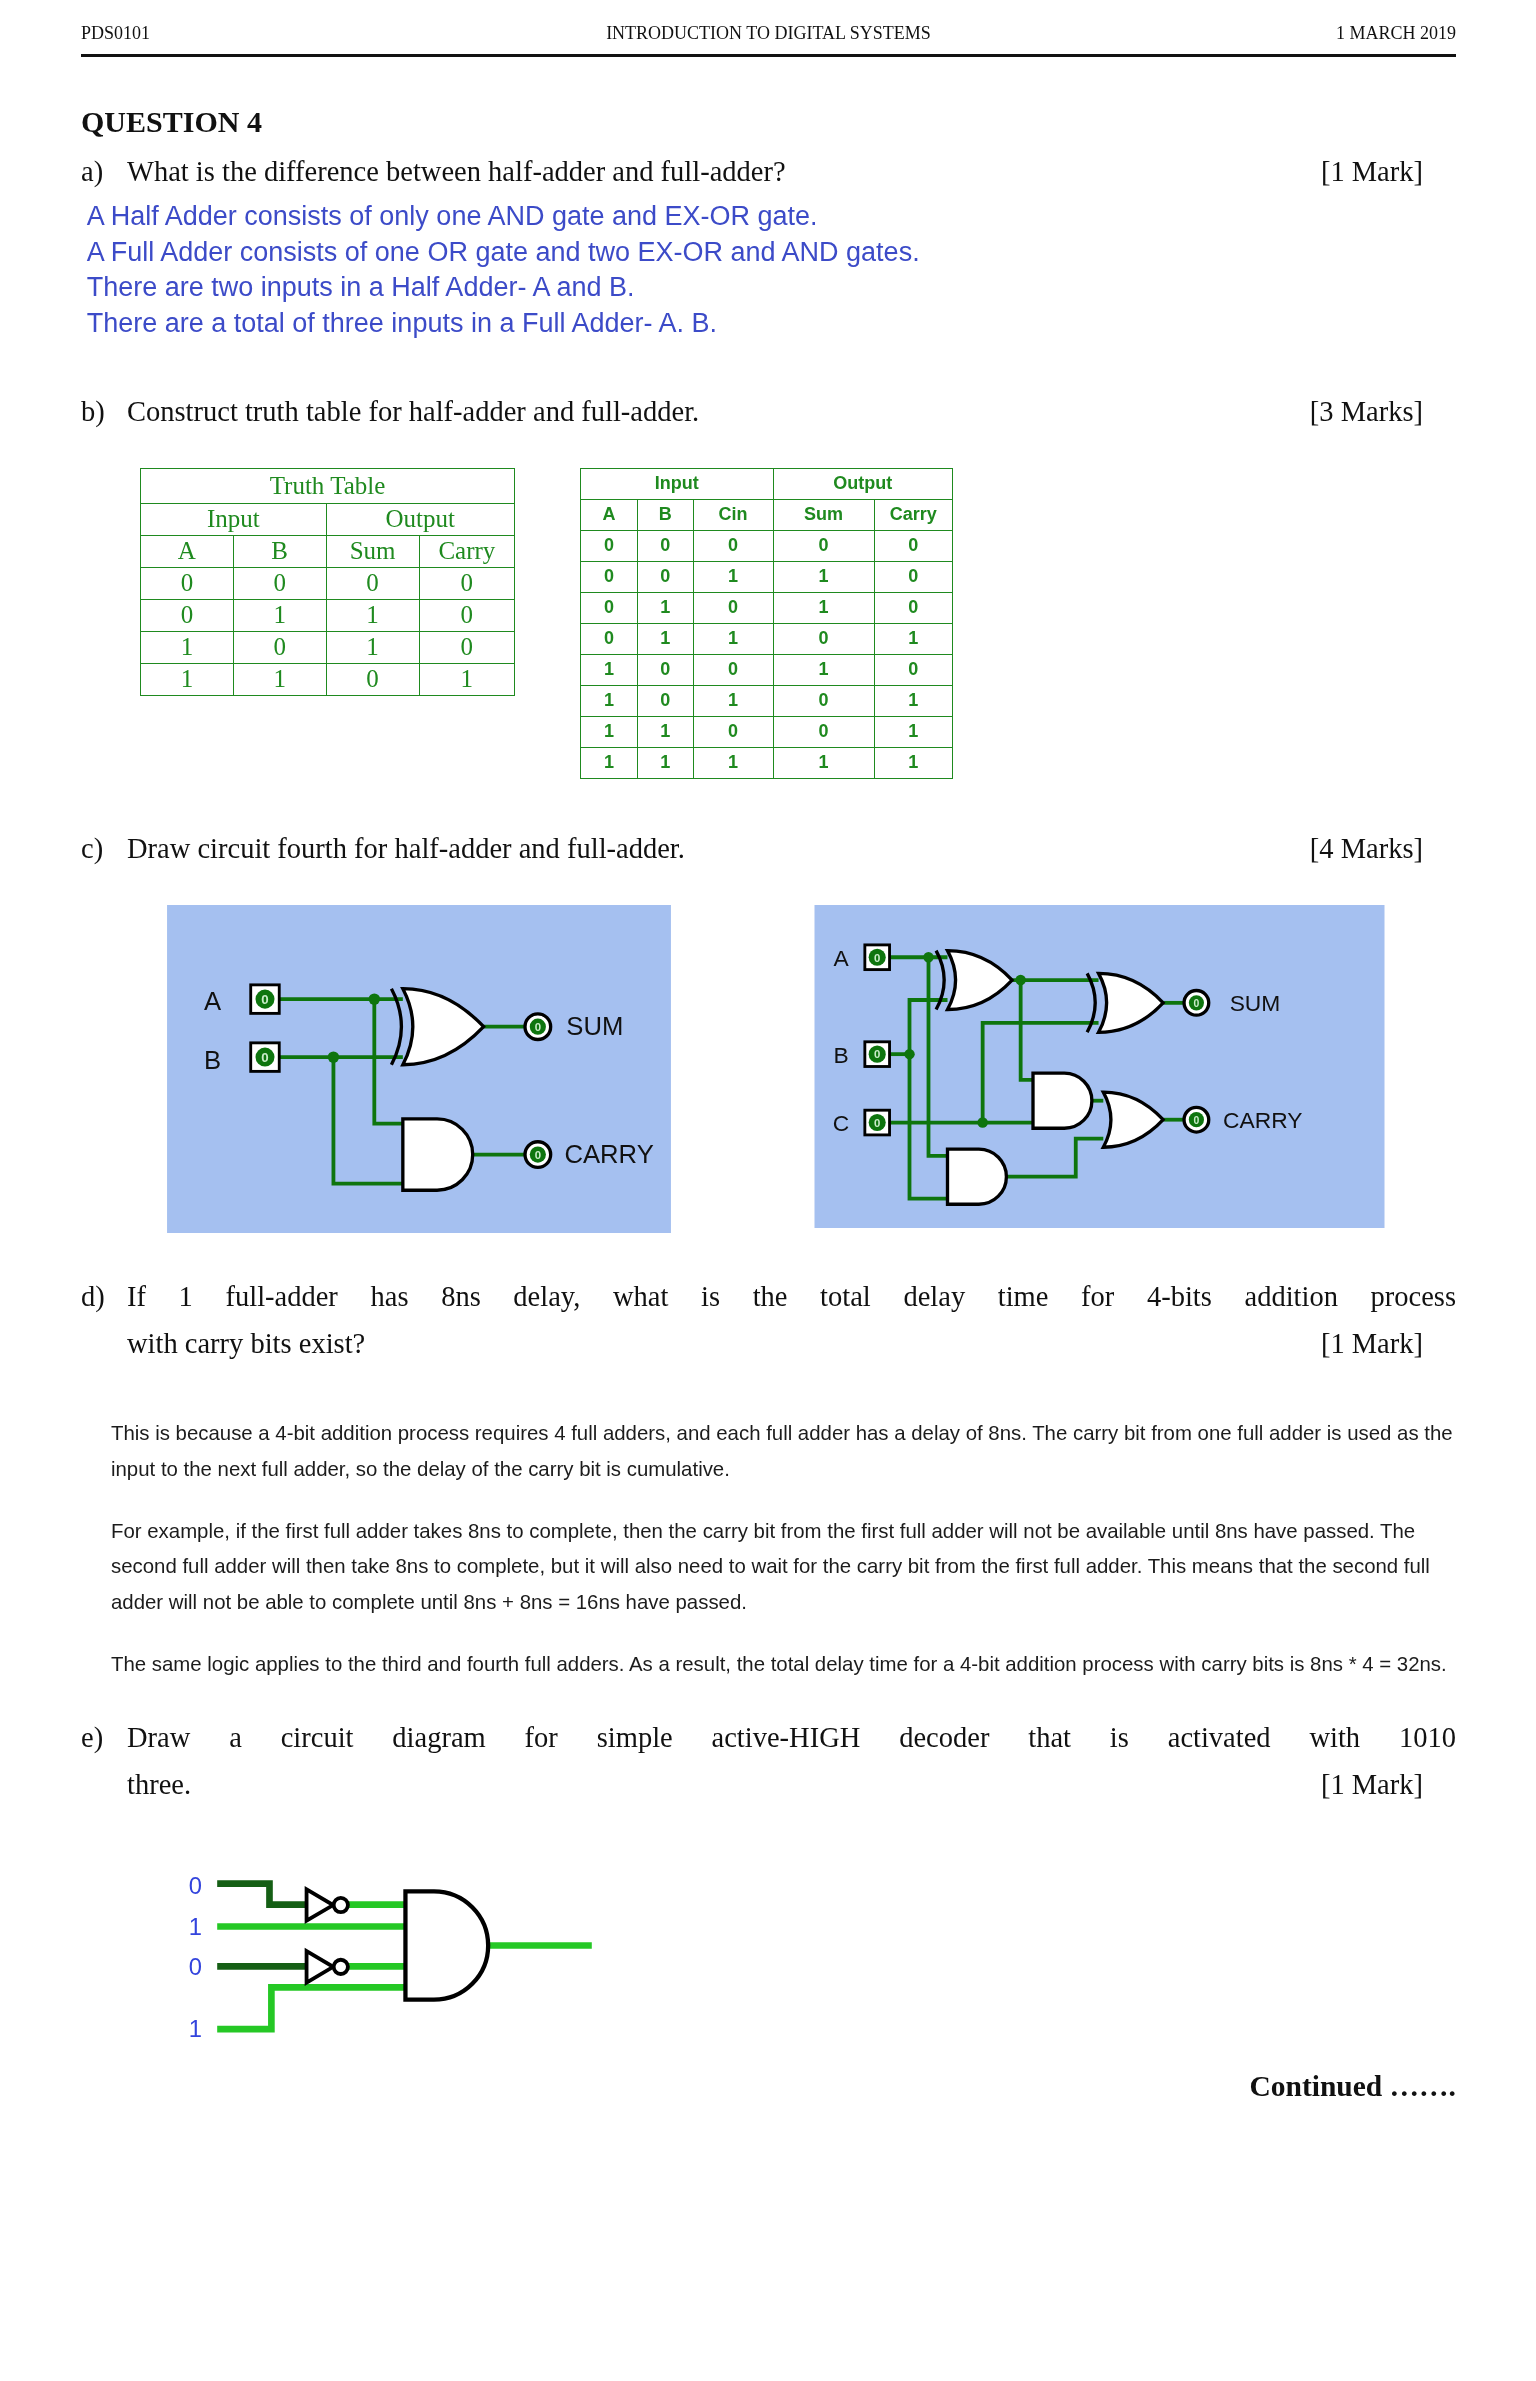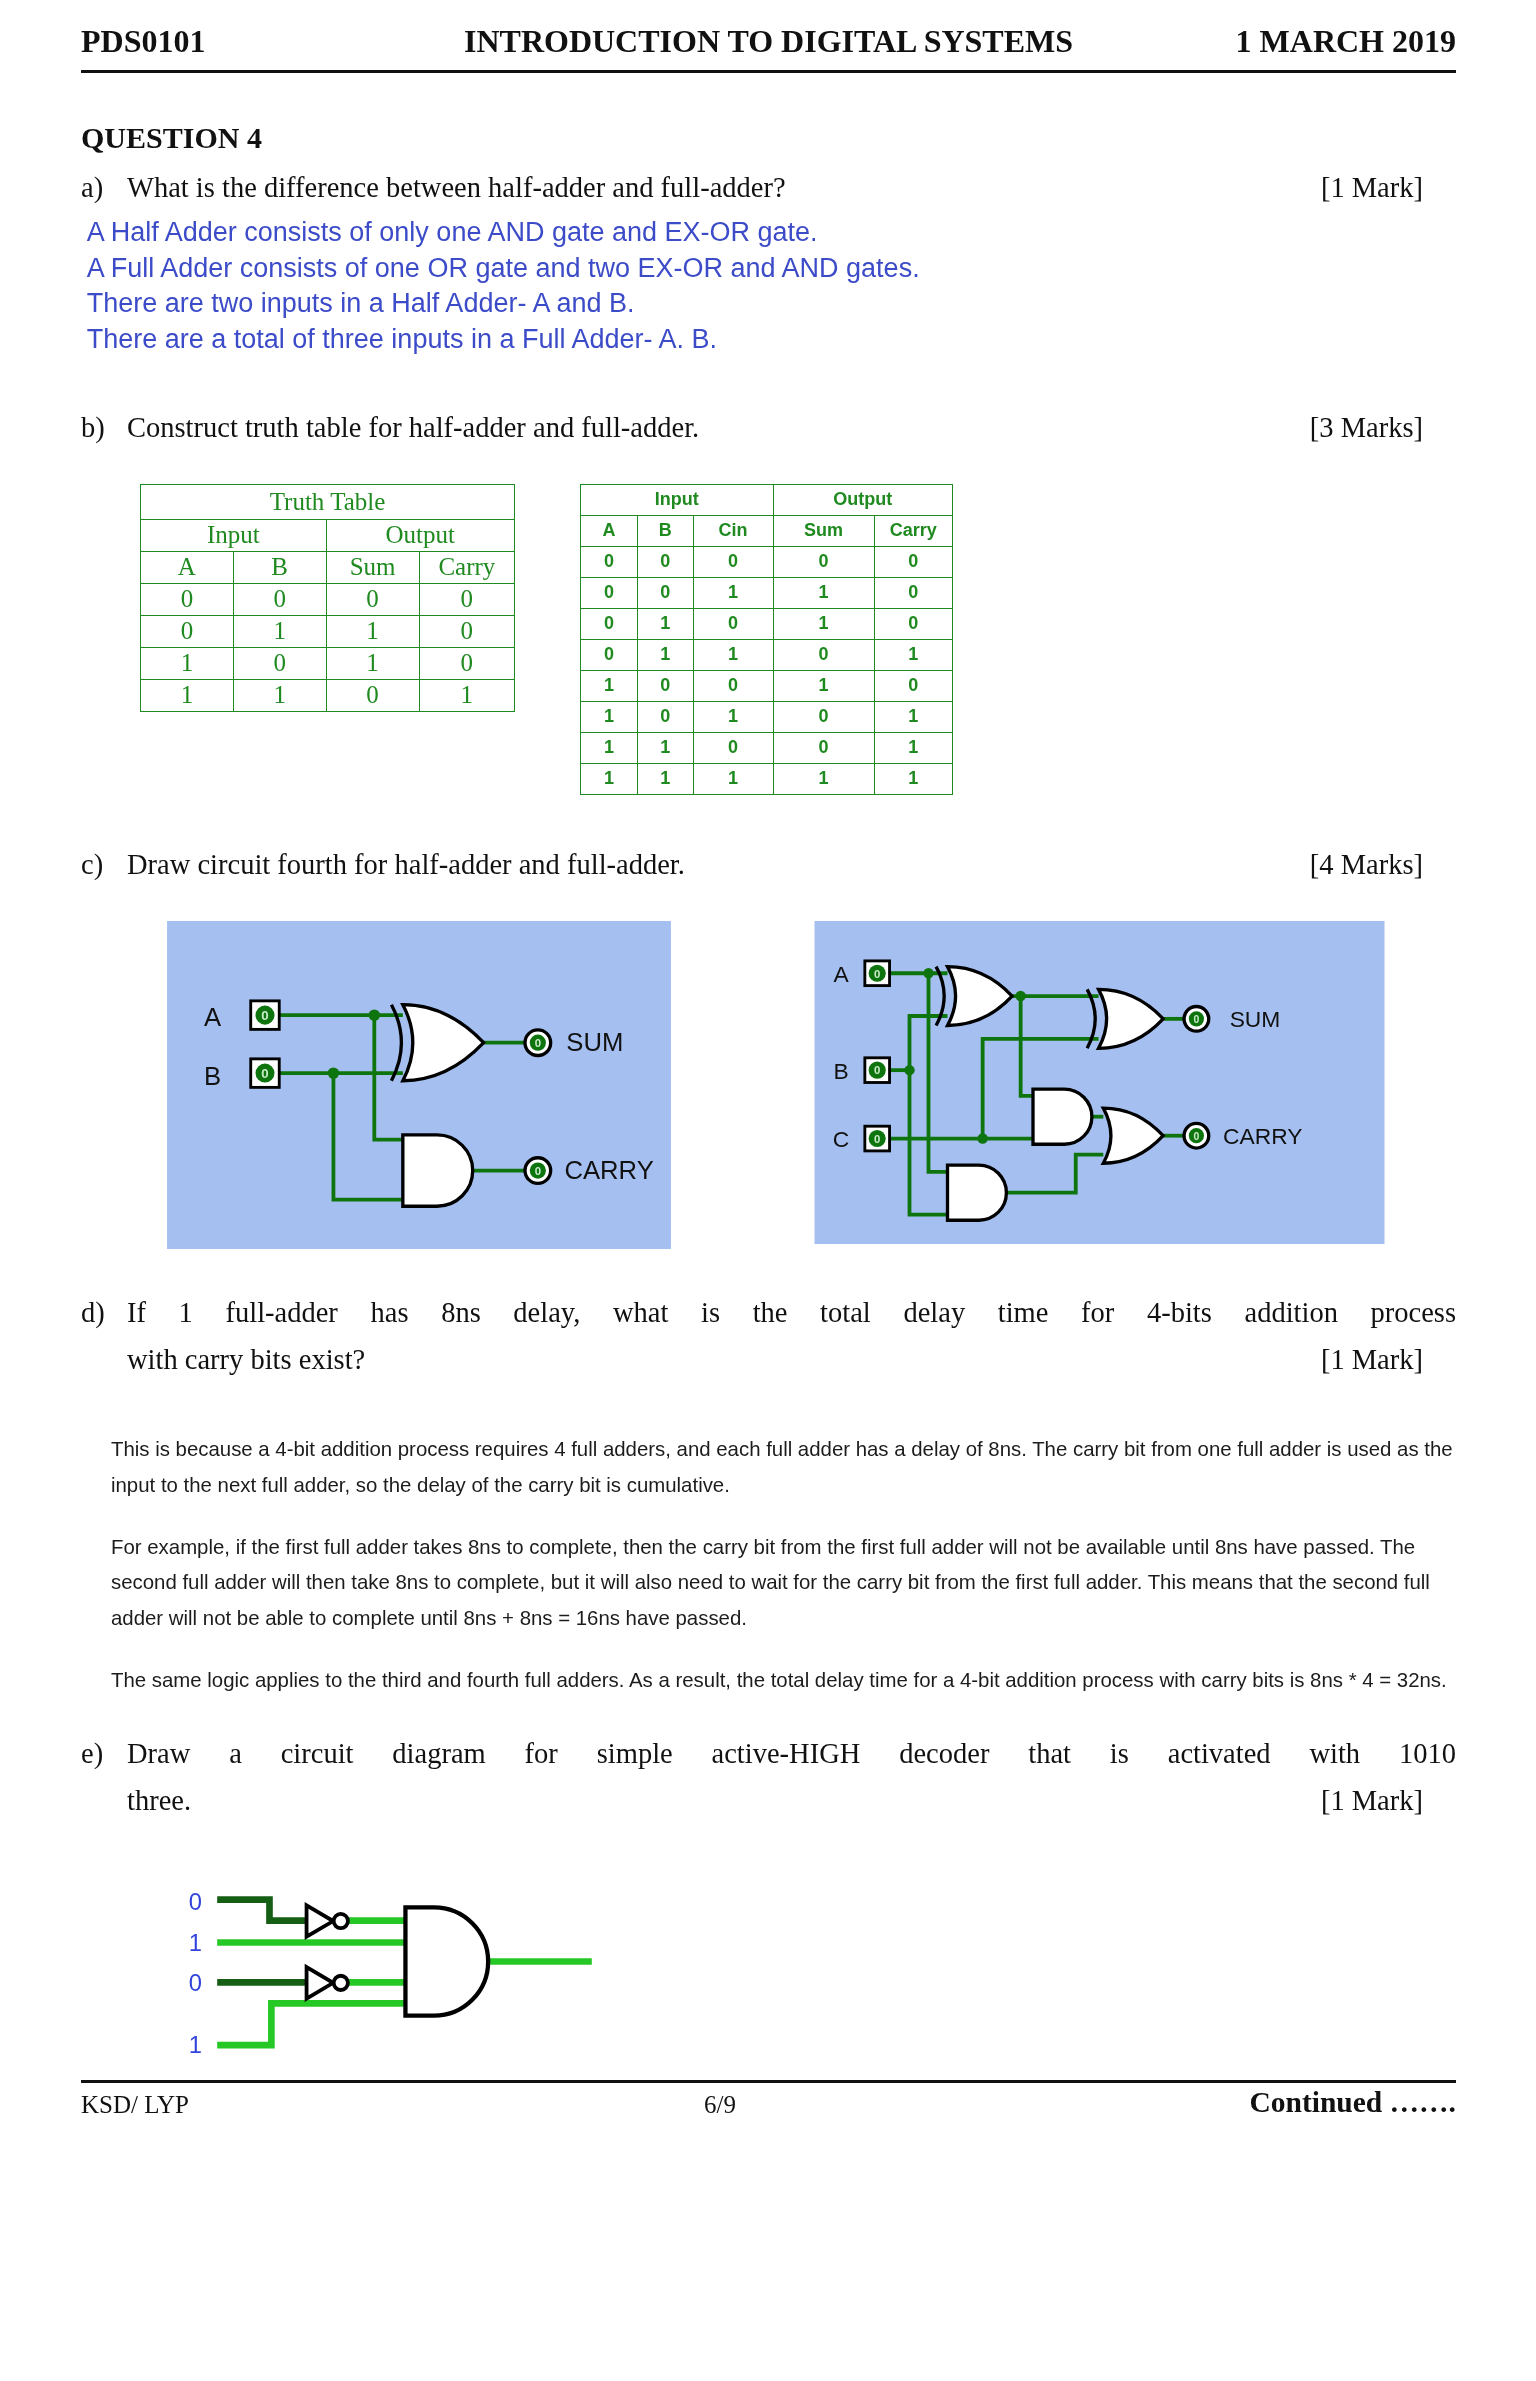--- a/index.html
+++ b/index.html
@@ -2,21 +2,21 @@
 <html style="--answer-blue: #3c4bc8; --table-green: #1f8a1f; --circuit-background: #a5c0f0; --wire-dark-green: #0e750e; --wire-bright-green: #25c825; --decoder-dark-green: #155f15; --decoder-label-blue: #3344dd;font-size:15px"><head>
 <meta charset="utf-8">
 <style>
   html,body{margin:0;padding:0;background:#e8e8e8;}
   .page{width:1537px;height:2382px;background:#ffffff;position:relative;
         font-family:"Liberation Serif",serif;color:#111;overflow:hidden;}
   .content{padding:0 81px;position:relative;}
 
   
   .header{position:relative;padding:23px 0 9.5px;border-bottom:3.8px solid #111;
-          font-size:32px;display:flex;justify-content:space-between;font-weight:bold;}
+          font-size:18px;display:flex;justify-content:space-between;}
   .header-center{position:absolute;left:0;right:0;text-align:center;}
 
   
   .q-title{margin-top:48px;font-size:30px;font-weight:bold;}
   .qrow{display:flex;font-size:28.5px;line-height:1.25;}
   .qlabel{width:46px;flex:none;}
   .q-just{flex:1;text-align:justify;text-align-last:justify;}
   .marks{margin-left:auto;padding-right:33px;white-space:nowrap;}
   .qrow2{display:flex;font-size:28.5px;line-height:1.25;padding-left:46px;margin-top:11.4px;}
 
@@ -402,20 +402,16 @@
           <circle class="ngate" cx="248" cy="117.5" r="7.5"></circle>
         </g>
         <g>
           <path class="andg" d="M316,38 H346 A57,57 0 0 1 346,152 H316 Z"></path>
         </g>
       </svg>
 
       <div class="continued">Continued …….</div>
     </div>
 
-    <div class="footer">
-      <span>KSD/ LYP</span>
-      <span class="footer-page">6/9</span>
-    </div>
 
   </div>
 </div>
 
 
 </body></html>

